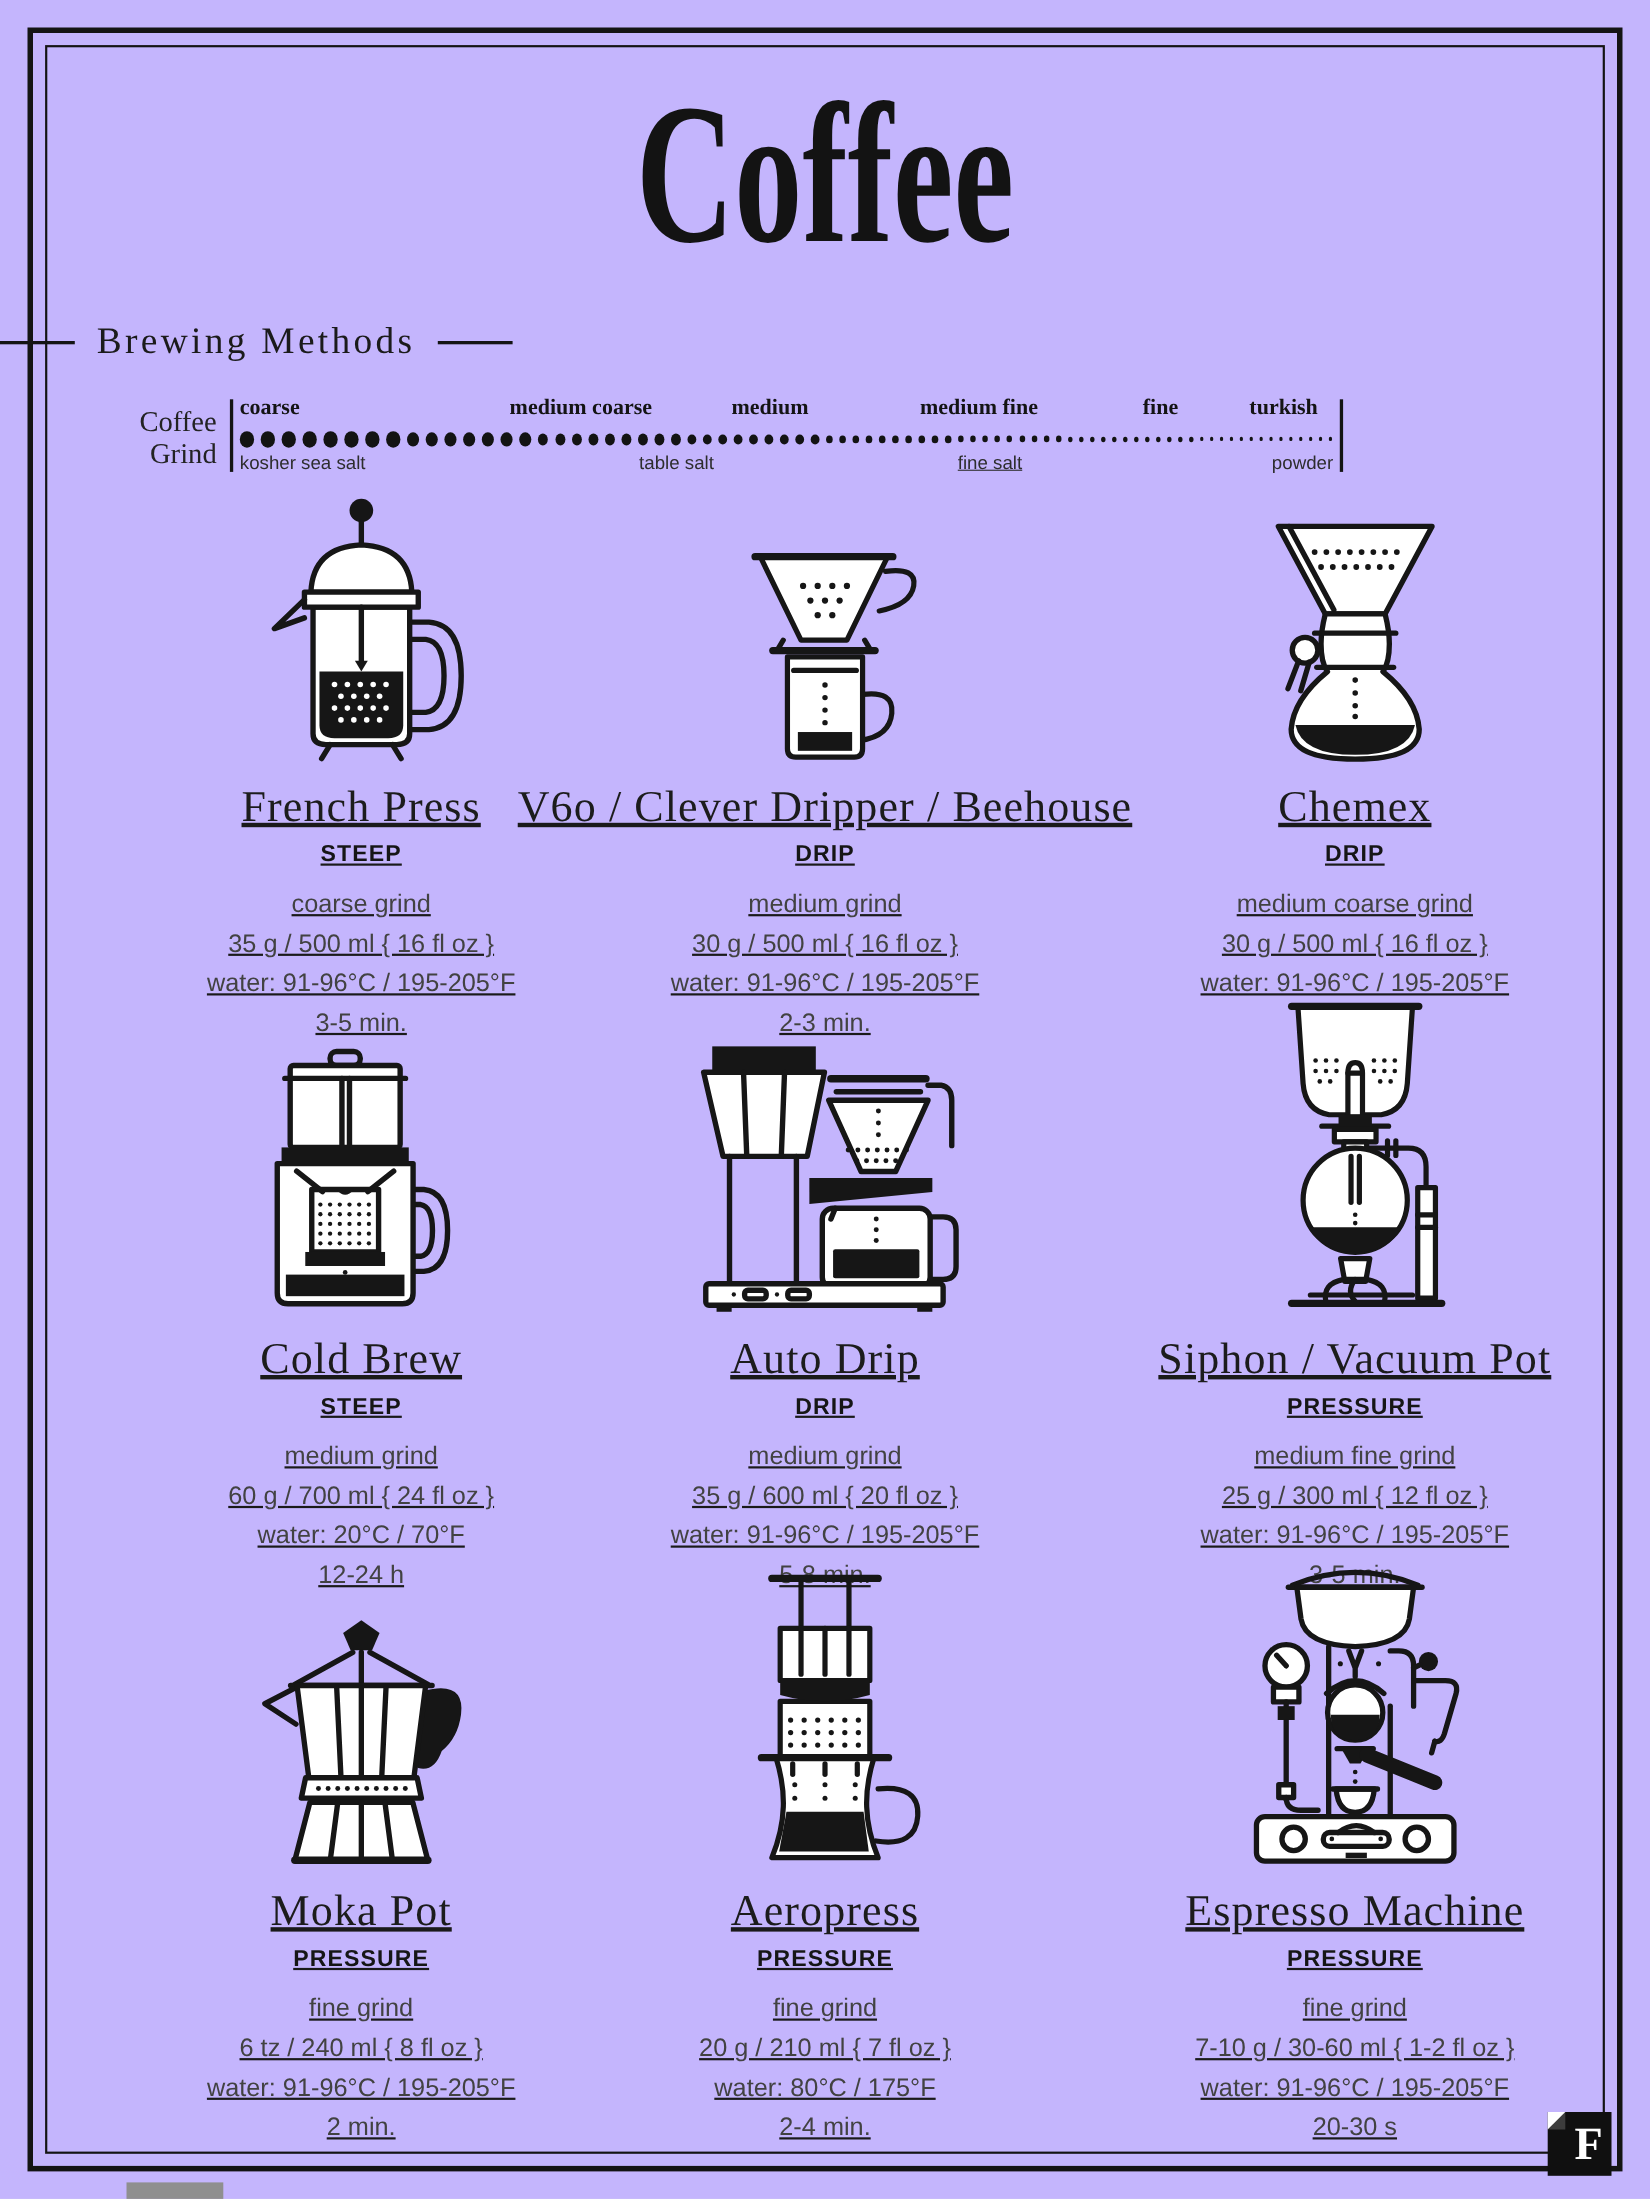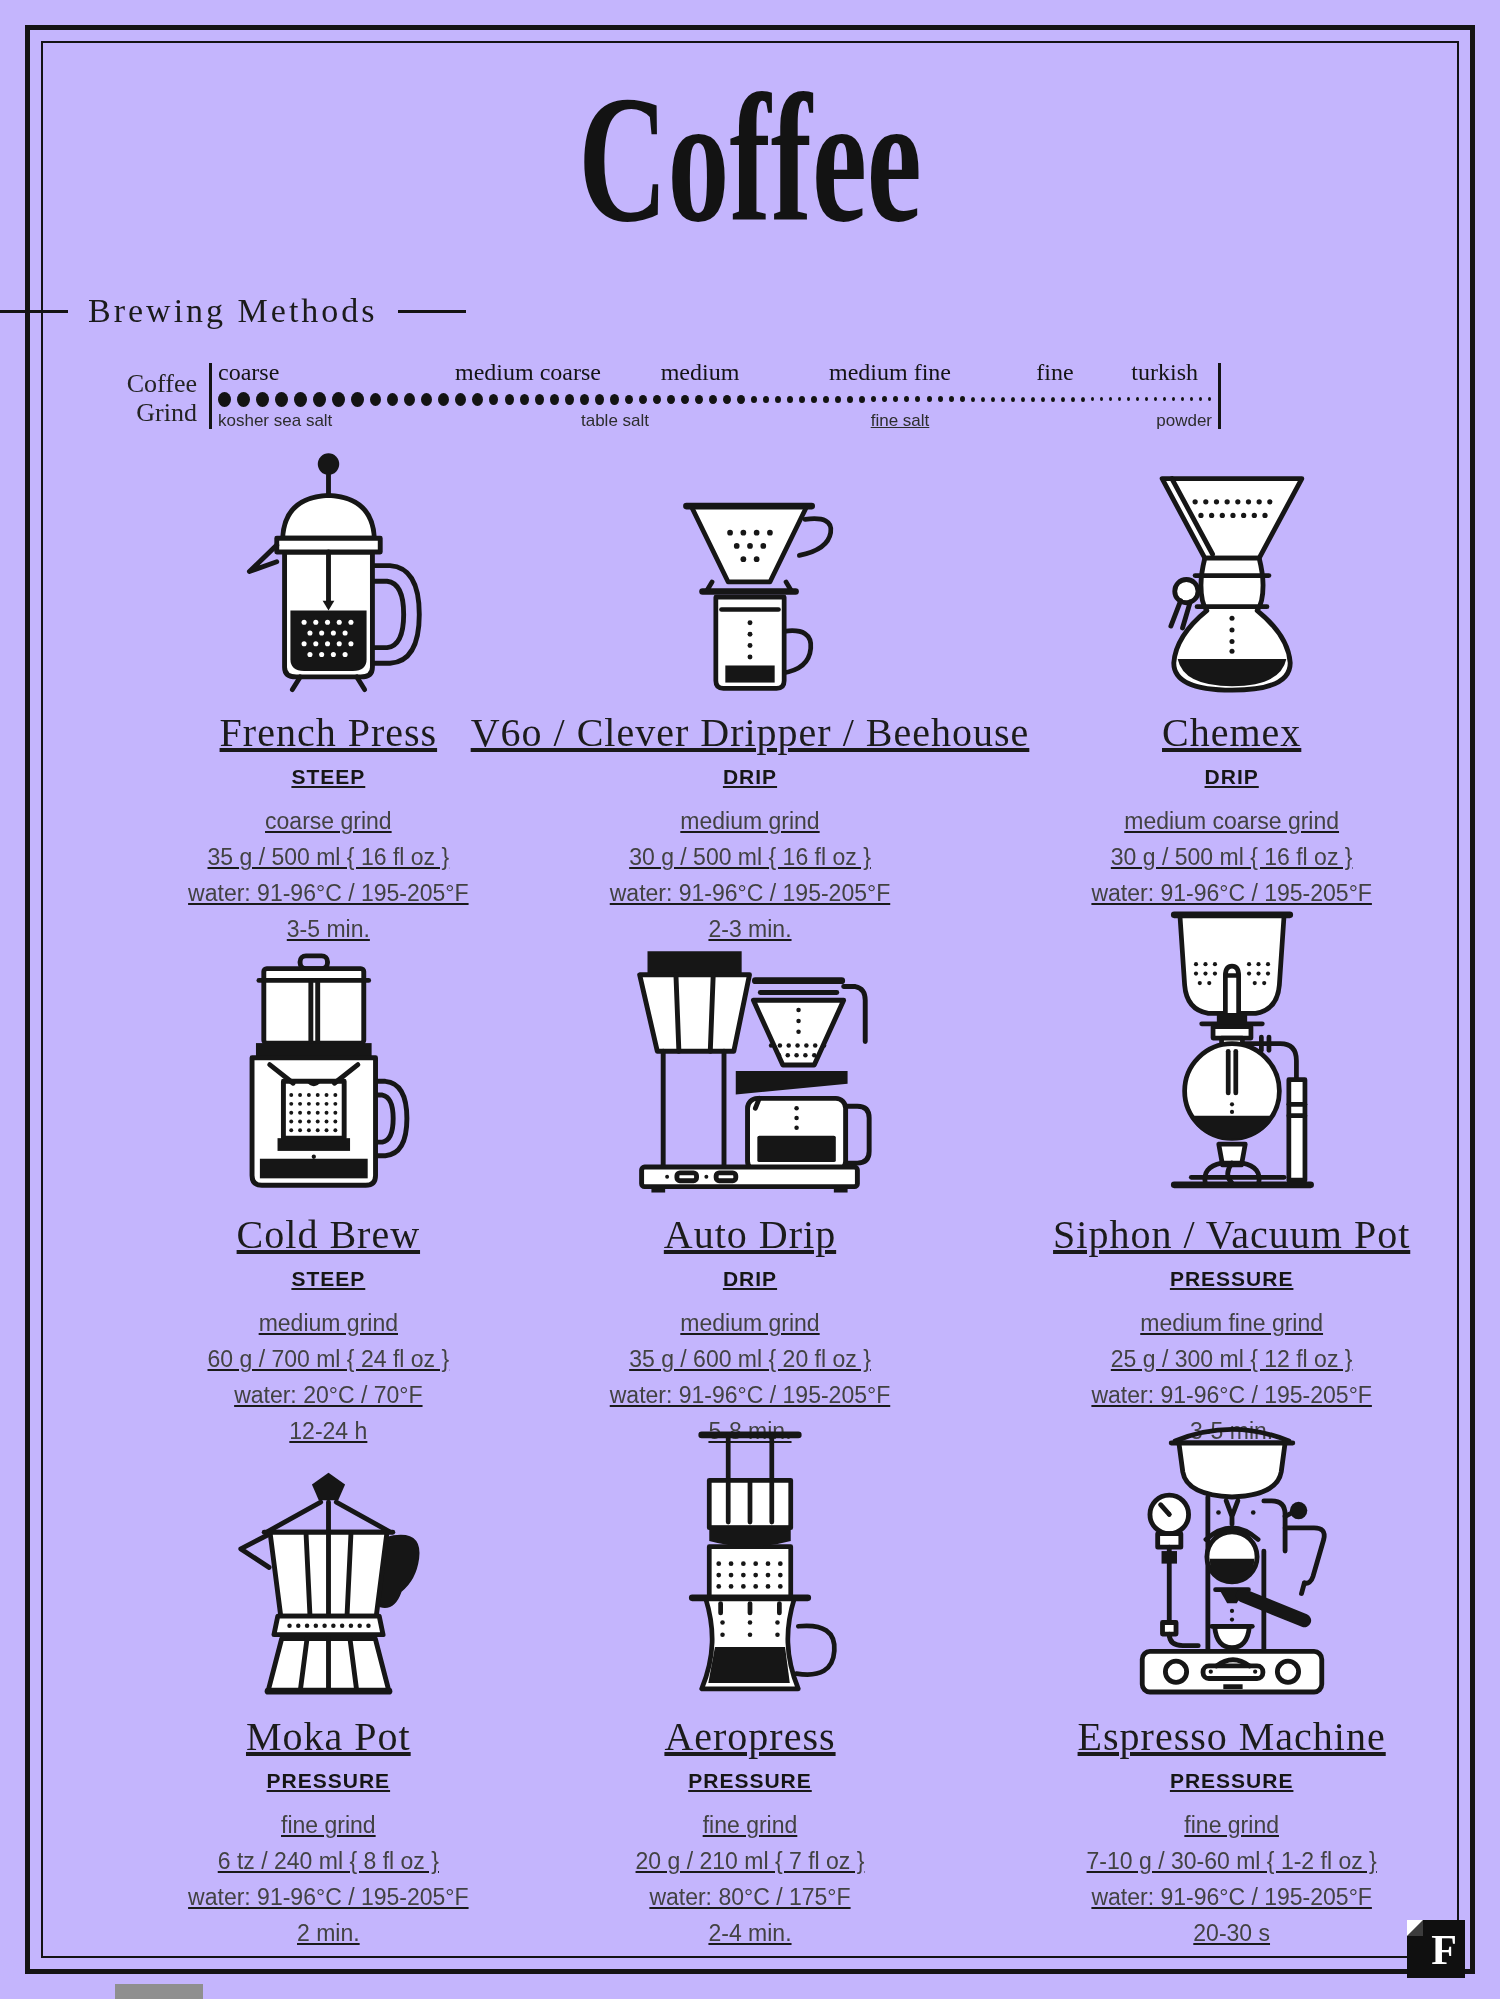--- a/index.html
+++ b/index.html
@@ -28,21 +28,21 @@
 
   
   .grind { position:absolute; left:215px; top:363px; width:1000px; height:70px; }
   .grind-label {
     position:absolute; right:calc(100% + 18px); top:6px; width:130px; text-align:right;
     font-family:"Liberation Serif", serif; font-size:26px; line-height:29px; color:#232323;
   }
   .gbar { position:absolute; top:0; width:3px; height:66px; background:#141414; }
   .gbar.left { left:-6px; } .gbar.right { right:-6px; }
   .grades { position:absolute; top:-4px; left:0; right:0; height:24px;
-    font-family:"Liberation Serif", serif; font-weight:400; font-size:24px; color:#141414; }
+    font-family:"Liberation Serif", serif; font-weight:700; font-size:20px; color:#141414; }
   .grades span { position:absolute; white-space:nowrap; }
   .g0 { left:3px; } .g1 { left:28.5%; transform:translateX(-50%);margin-left:28px; }
   .g2 { left:48.5%; transform:translateX(-50%); } .g3 { left:67.5%; transform:translateX(-50%); }
   .g4 { left:84%; transform:translateX(-50%); } .g5 { right:17px;text-align:right; }
   .dots-row { position:absolute; top:27px; left:3px; right:3px; height:18px;
     display:flex; justify-content:space-between; align-items:center; }
   .gdot { background:#131313; border-radius:50%; flex:0 0 auto; }
   .salts { position:absolute; top:48px; left:0; right:0; height:20px;
     font-size:17px; color:#2d2d2d; }
   .salts span { position:absolute; white-space:nowrap; }

